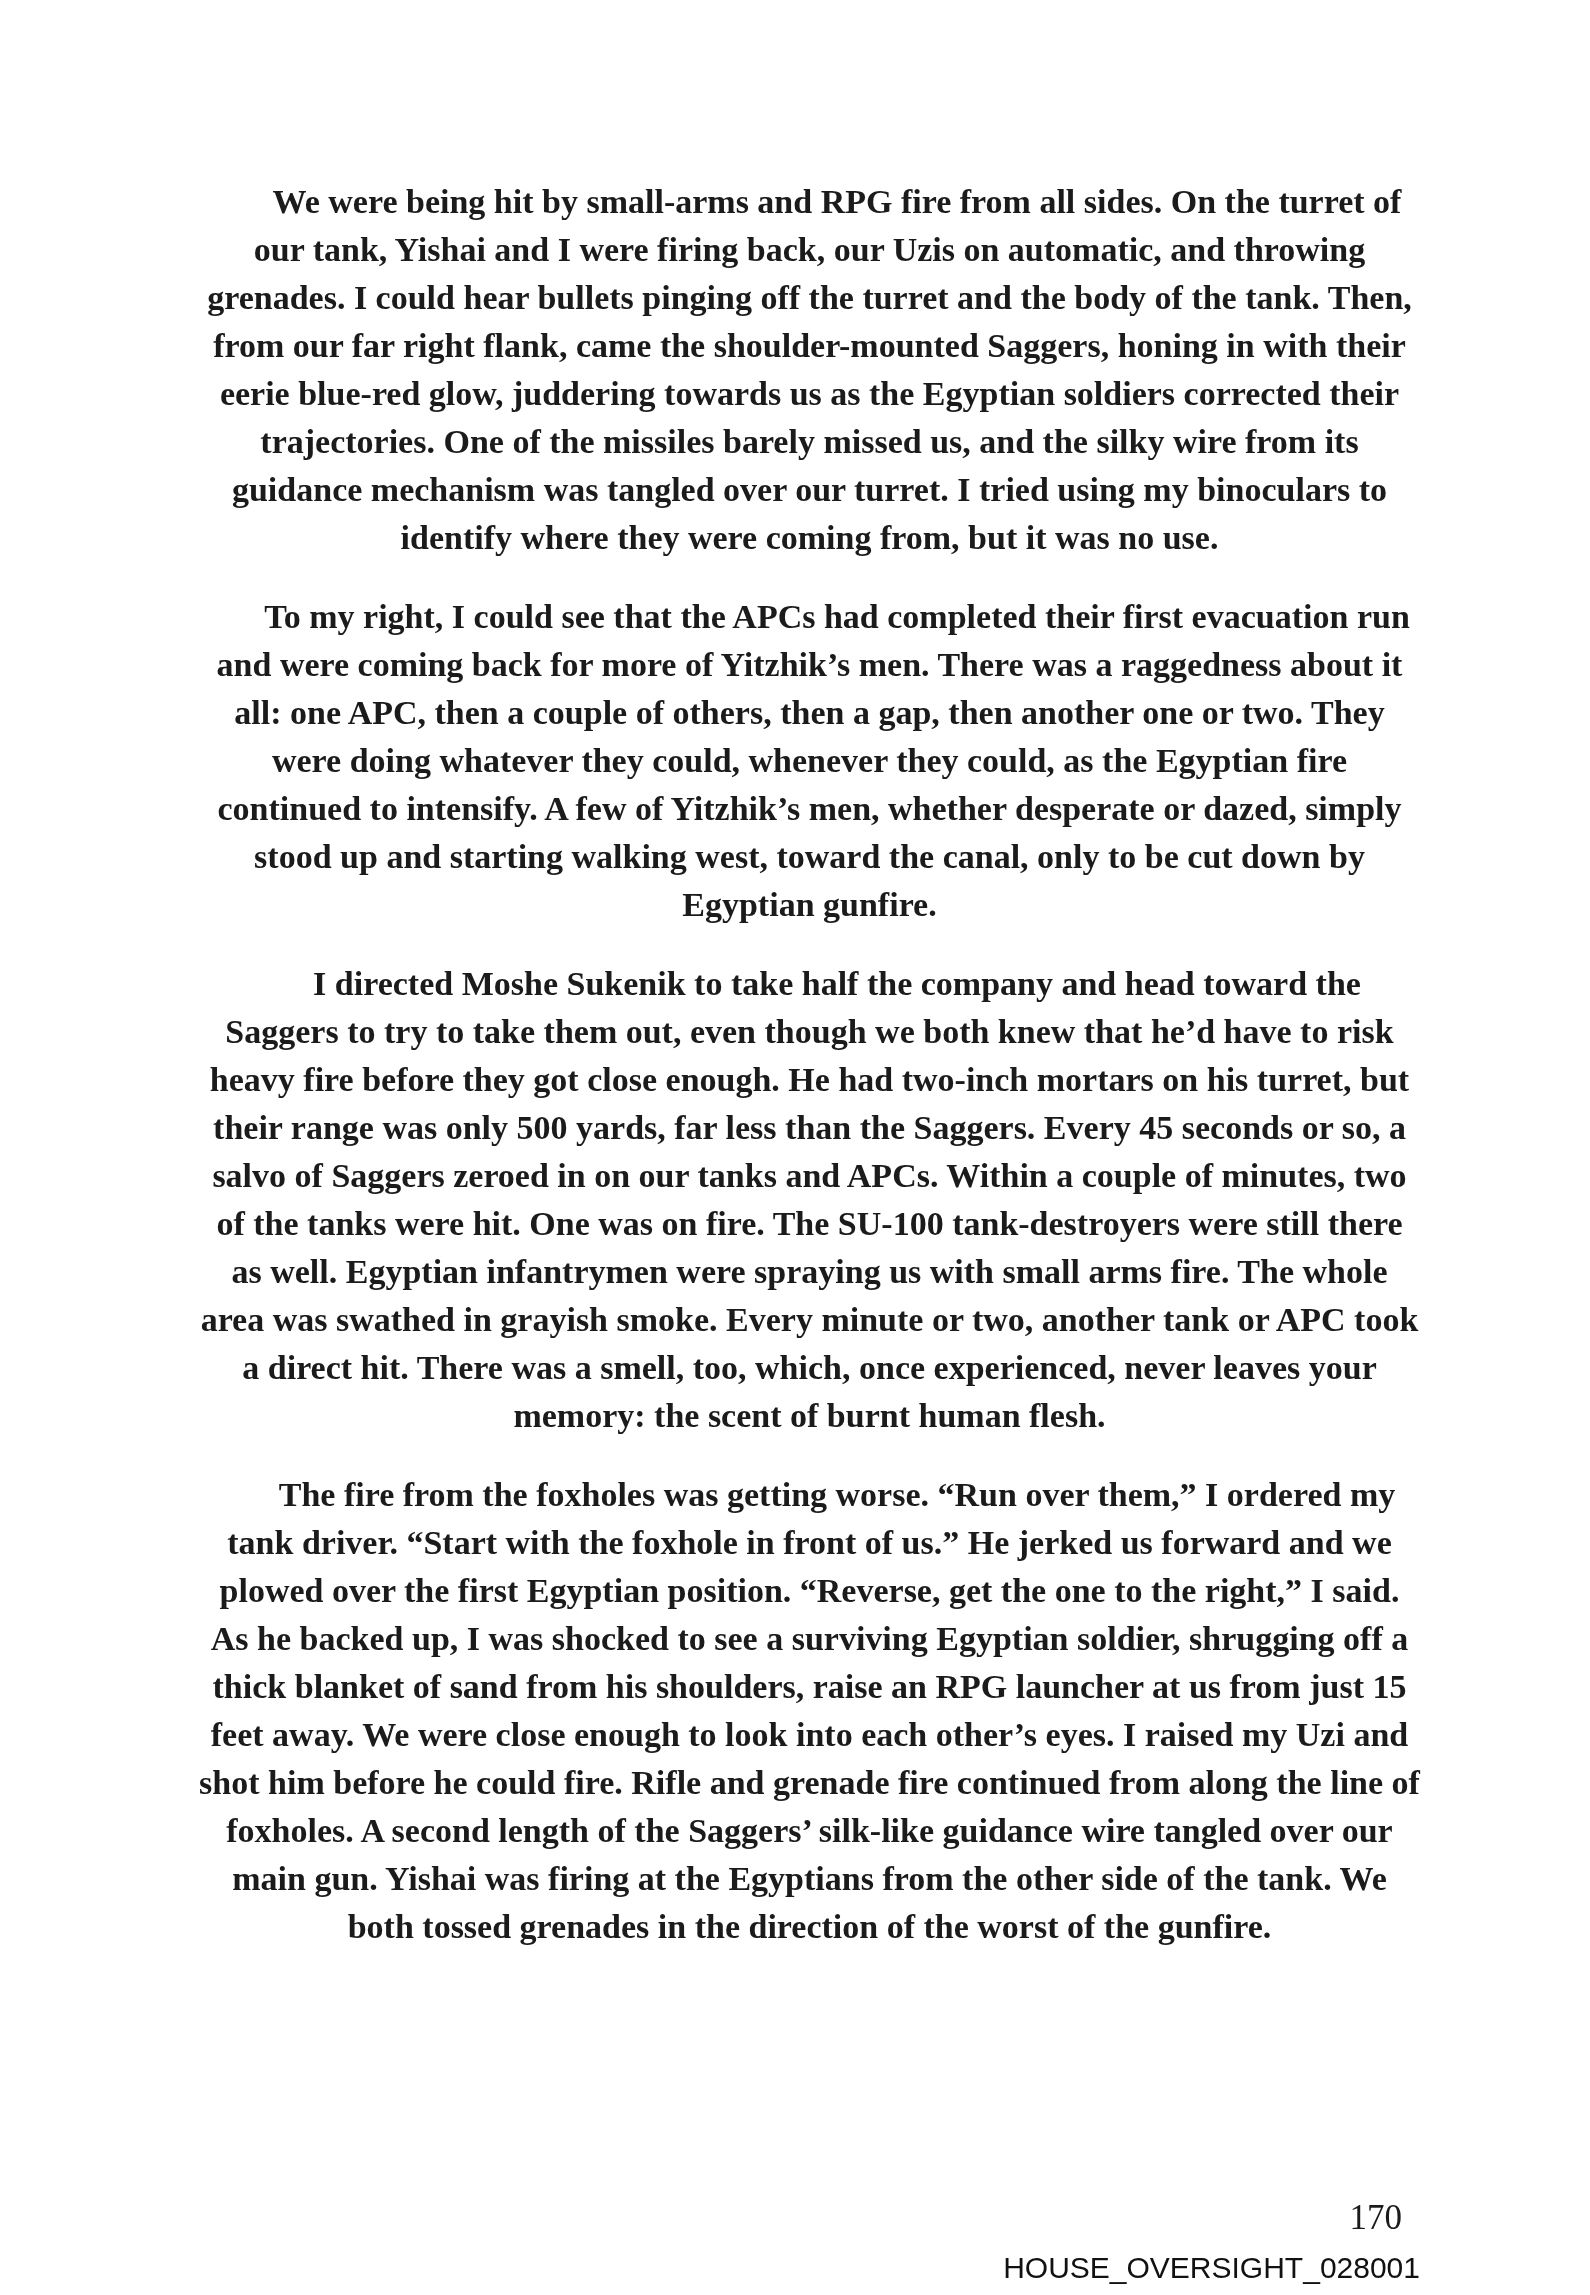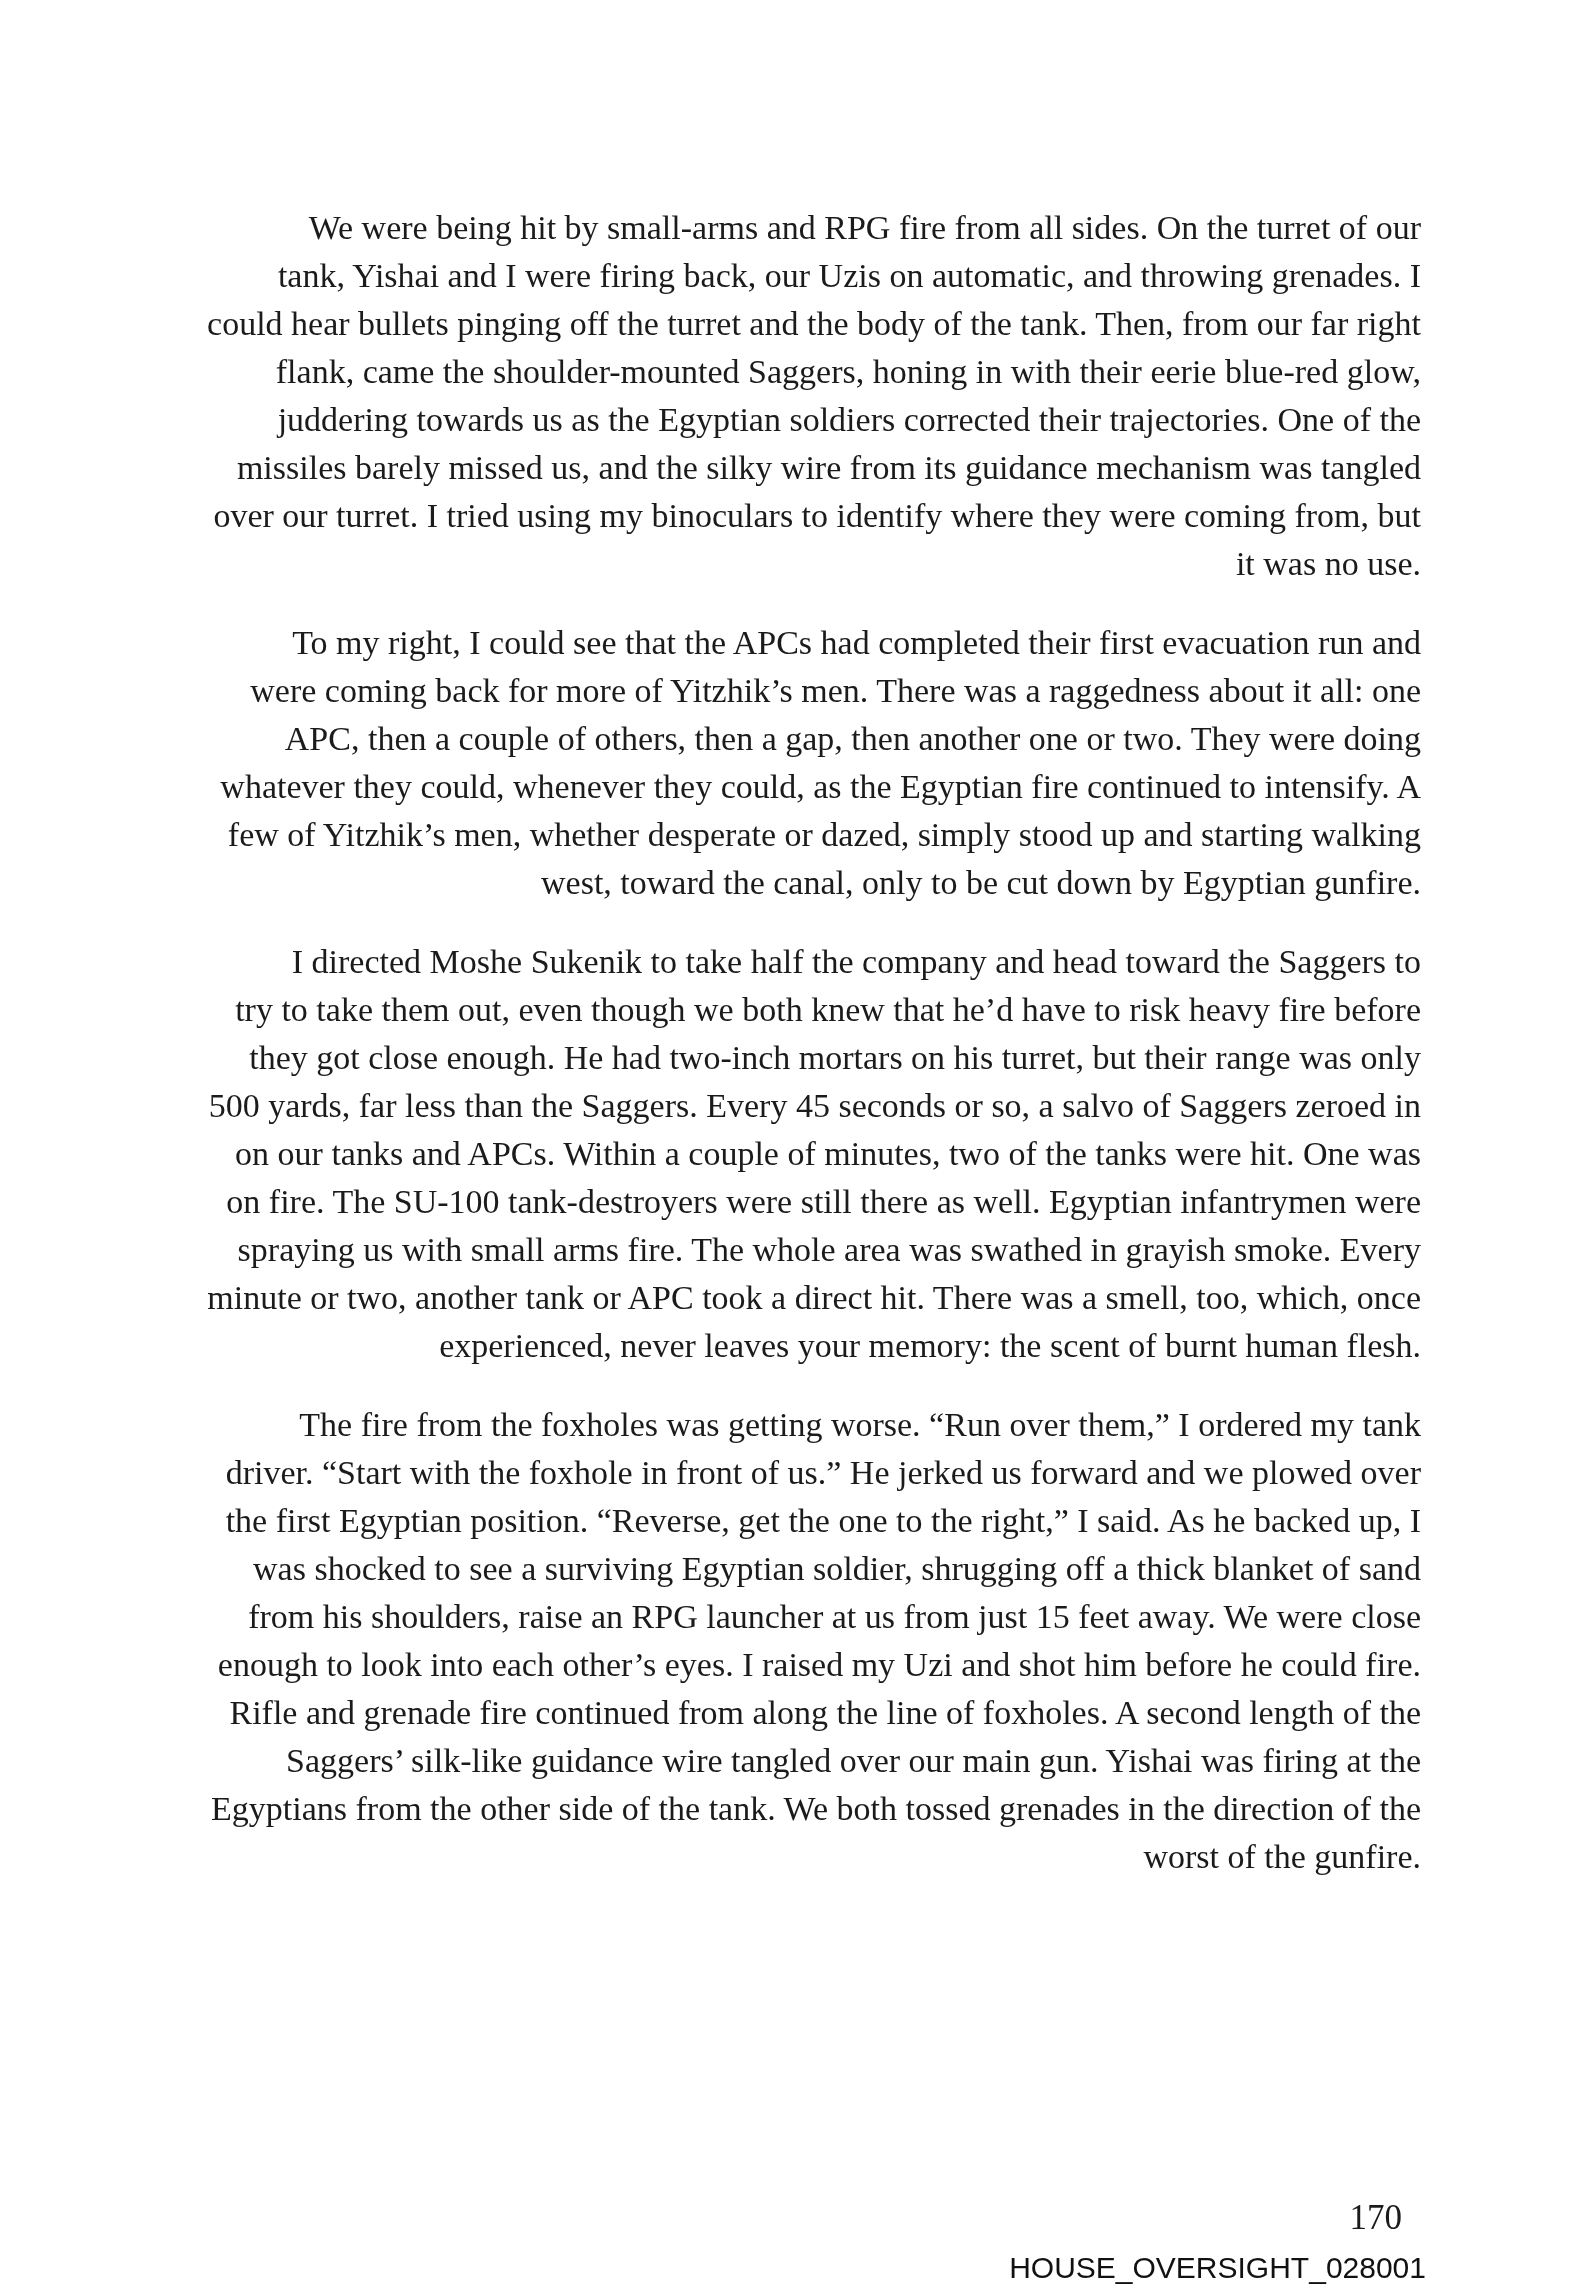--- a/index.html
+++ b/index.html
@@ -16,41 +16,42 @@
     overflow: hidden;
   }
   .page {
     position: absolute;
     inset: 0;
     background: #ffffff;
   }
   .text-block {
     position: absolute;
     left: 198px;
-    top: 204px;
+    top: 178px;
     width: 1223px;
     font-size: 34px;
     line-height: 48px;
-    text-align: right;
+    text-align: center;
+    font-weight: bold;
   }
   .text-block p {
     margin: 0 0 31px 0;
     text-indent: 55px;
   }
   .page-number {
     position: absolute;
     right: 189px;
     top: 2198px;
     font-size: 35px;
     line-height: 39px;
     color: #1b1b1b;
   }
   .footer-stamp {
     position: absolute;
-    right: 165px;
+    right: 171px;
     top: 2251px;
     font-family: "Liberation Sans", sans-serif;
     font-size: 30px;
     line-height: 33px;
     color: #111111;
   }
 </style>
 </head>
 <body>
 

